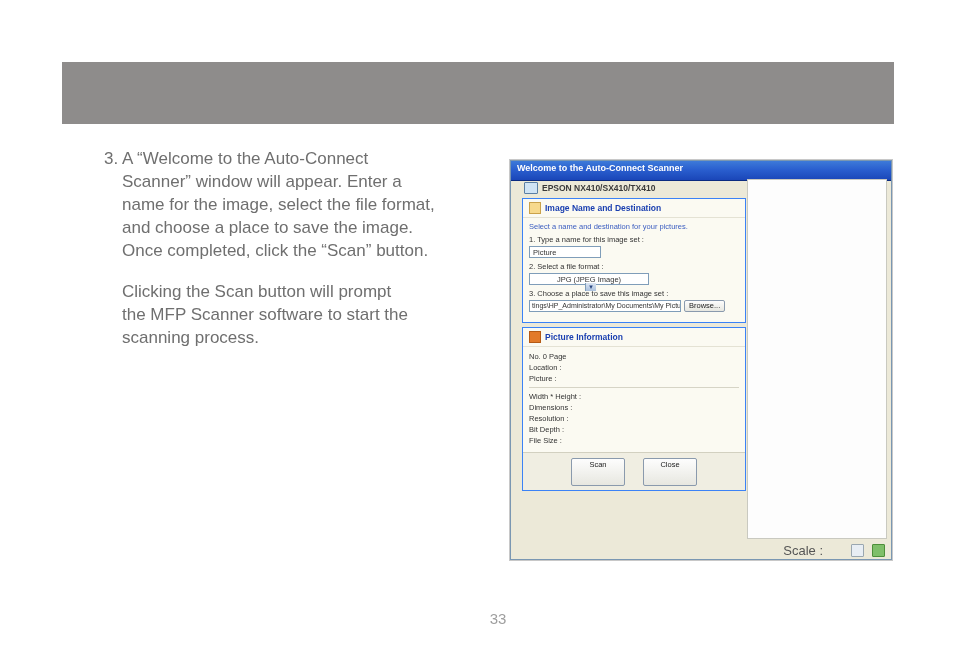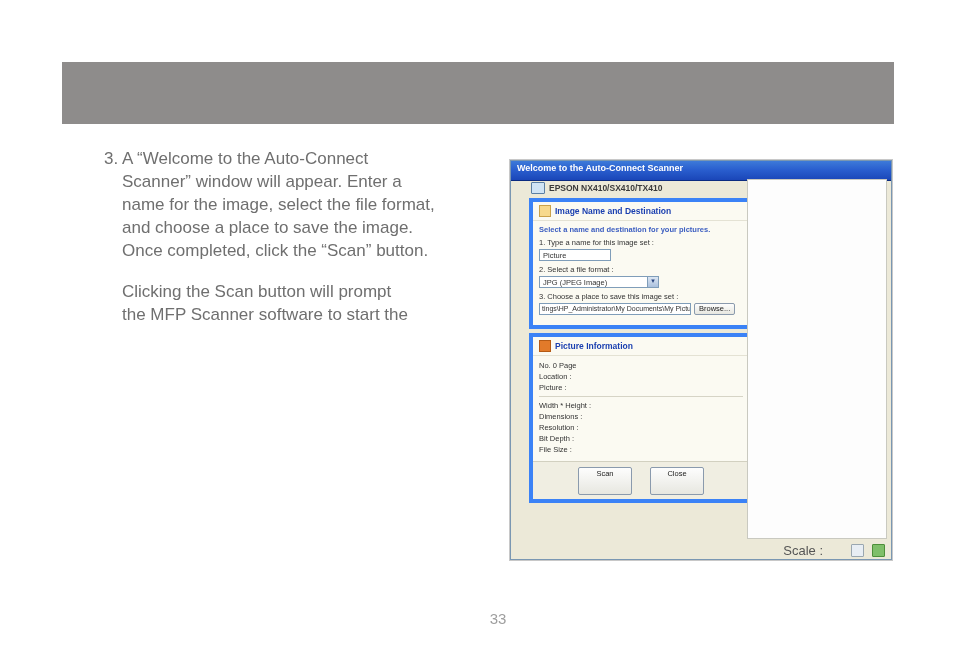--- a/index.html
+++ b/index.html
@@ -81,21 +81,21 @@
   .shot-body {
     position: absolute;
     top: 18px;
     left: 4px;
     right: 4px;
     bottom: 20px;
   }
   .left-pane {
     position: absolute;
     top: 0;
-    left: 12px;
+    left: 5px;
     width: 228px;
     bottom: 0;
   }
   .right-pane {
     position: absolute;
     top: 0;
     left: 232px;
     right: 0;
     bottom: 0;
     background: #fdfdfd;
@@ -113,21 +113,21 @@
   .printer-icon {
     width: 12px; height: 10px;
     background: #d0e4f5;
     border: 1px solid #5b7fa3;
     border-radius: 1px;
     position: relative;
   }
   .panel {
     margin: 2px 2px 4px 2px;
     background: #fbfaf2;
-    border: 4px solid #3b82f6;
+    border: 1px solid #3b82f6;
   }
   .panel-header {
     display: flex;
     align-items: center;
     gap: 4px;
     padding: 3px 6px;
     border-bottom: 1px solid #e4e2d4;
     color: #1a3fb0;
     font-weight: bold;
     font-size: 8.5px;
@@ -137,21 +137,20 @@
     background: #f7d98c;
     border: 1px solid #caa24a;
   }
   .panel-body {
     padding: 4px 6px 6px 6px;
   }
   .hint {
     color: #3b5dc0;
     font-size: 7.5px;
     margin-bottom: 4px;
-    font-weight: bold;
   }
   .field-row {
     margin-bottom: 4px;
   }
   .field-label {
     font-size: 7.5px;
     color: #333;
     margin-bottom: 2px;
   }
   .text-input, .combo {
@@ -161,20 +160,21 @@
     padding: 1px 3px;
     height: 12px;
     box-sizing: border-box;
   }
   .text-input { width: 72px; }
   .combo {
     width: 120px;
     display: flex;
     align-items: center;
     justify-content: space-between;
+    flex-direction: column;
   }
   .combo .arrow {
     width: 10px; height: 10px;
     margin: -1px -3px -1px 0;
     background: linear-gradient(#dce6f3,#aac0dd);
     border-left: 1px solid #7f9db9;
     text-align: center;
     line-height: 8px;
     font-size: 7px;
     color: #2a4680;
@@ -264,20 +264,21 @@
       <span>3.</span>
       <span>A “Welcome to the Auto-Connect</span><br>
       <span>Scanner” window will appear. Enter a</span><br>
       <span>name for the image, select the file format,</span><br>
       <span>and choose a place to save the image.</span><br>
       <span>Once completed, click the “Scan” button.</span>
     </p>
     <p class="cont">
       <span>Clicking the Scan button will prompt</span><br>
       <span>the MFP Scanner software to start the</span><br>
+      <span>scanning process.</span>
     </p>
   </div>
 
   <div class="shot">
     <div class="titlebar">
       <span>Welcome to the Auto-Connect Scanner</span>
     </div>
 
     <div class="shot-body">
       <div class="left-pane">

